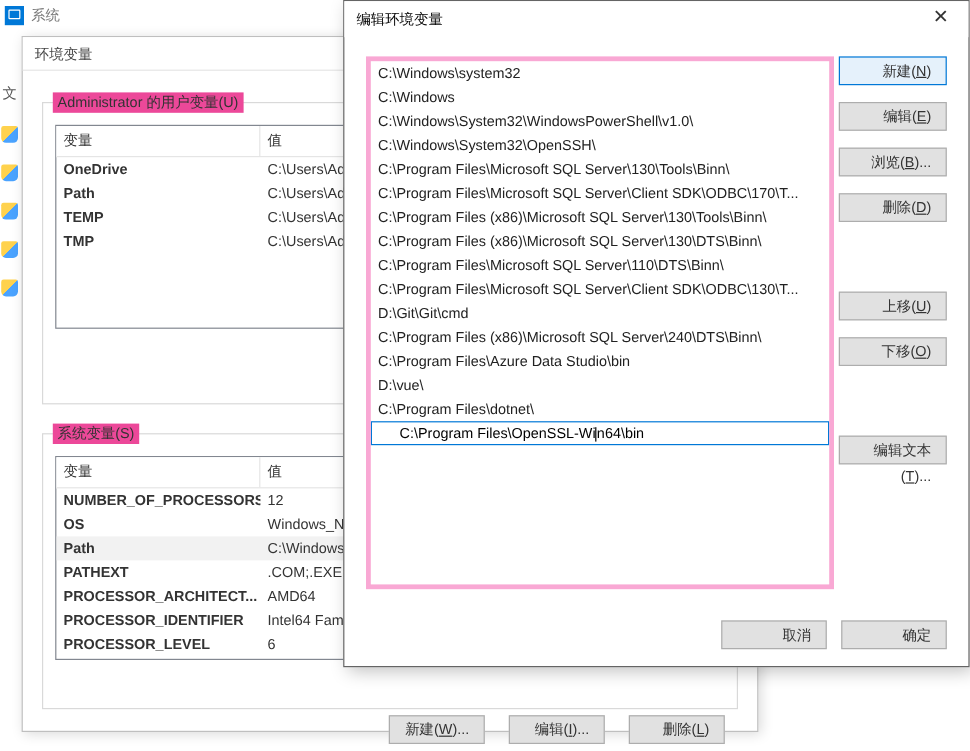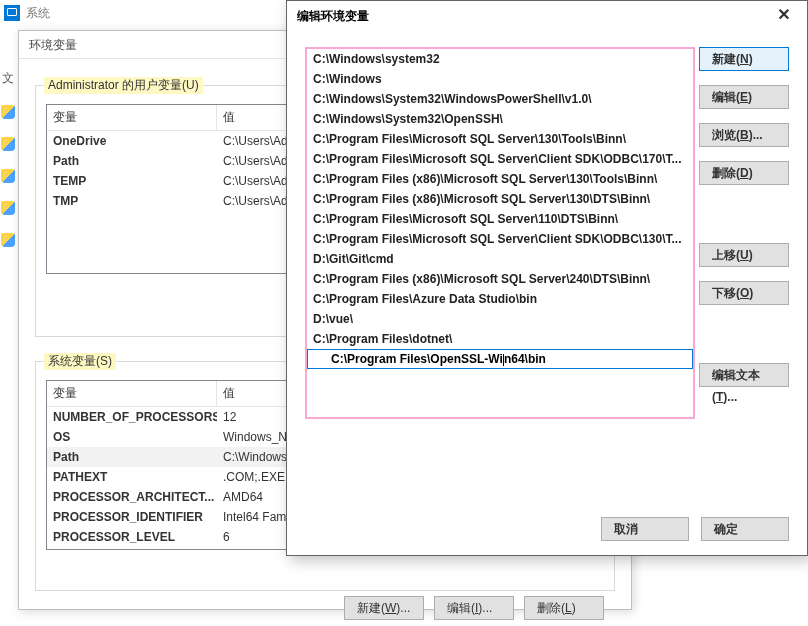--- a/index.html
+++ b/index.html
@@ -8,48 +8,48 @@
   .sys-icon { width: 16px; height: 16px; margin-left: 4px; background: #0078d7; position: relative; }
   .sys-icon::after { content: ""; position: absolute; left: 3px; top: 3px; width: 8px; height: 6px; border: 1px solid #fff; border-radius: 1px; }
   .sys-title { margin-left: 6px; color: #777; }
   .left-menu { position: absolute; left: 0; top: 70px; width: 16px; color: #555; text-align: center; }
   .shield { width: 14px; height: 14px; margin: 18px auto; background: linear-gradient(135deg,#ffd24d 50%,#4aa3ff 50%); border-radius: 2px 2px 4px 4px; }
 
   
   .env-dialog { position: absolute; left: 18px; top: 30px; width: 614px; height: 580px; background: #fff; border: 1px solid #bfbfbf; box-shadow: 2px 2px 10px rgba(0,0,0,.15); }
   .env-title { height: 28px; line-height: 28px; padding-left: 10px; border-bottom: 1px solid #e5e5e5; color: #444; background:#fff;}
   .groupbox { position: absolute; border: 1px solid #d9d9d9; }
-  .groupbox .legend { position: absolute; top: -9px; left: 8px; background: #fef9c3; padding: 0 4px; color: #333; }
+  .groupbox .legend { position: absolute; top: -9px; left: 8px; background: #ec4899; padding: 0 4px; color: #333; }
   .gb-user { left: 16px; top: 54px; width: 580px; height: 252px; }
   .gb-sys  { left: 16px; top: 330px; width: 580px; height: 230px; }
 
   .vars-table { position: absolute; left: 10px; top: 18px; right: 10px; border: 1px solid #828790; background: #fff; }
   .gb-user .vars-table { height: 170px; }
   .gb-sys  .vars-table { height: 170px; }
   .vt-head { display: flex; background: #fff; border-bottom: 1px solid #e5e5e5; }
   .vt-head div { padding: 4px 6px; color: #333; border-right: 1px solid #e5e5e5; }
   .vt-head .c1 { width: 170px; }
   .vt-head .c2 { flex: 1; border-right: none; }
   .vt-body { overflow: hidden; }
   .vt-row { display: flex; }
   .vt-row div { padding: 3px 6px; color: #333; white-space: nowrap; overflow: hidden; }
   .vt-row .c1 { width: 170px; font-weight: bold; }
   .vt-row .c2 { flex: 1; }
   .vt-row.sel { background: #f2f2f2; }
 
   .btn-row { position: absolute; right: 10px; bottom: 8px; display: flex; gap: 10px; }
-  .win-btn { min-width: 80px; height: 24px; border: 1px solid #adadad; background: #e1e1e1; color: #333; text-align: left; line-height: 22px; cursor: default; padding: 0 12px;}
+  .win-btn { min-width: 80px; height: 24px; border: 1px solid #adadad; background: #e1e1e1; color: #333; text-align: right; line-height: 22px; cursor: default; padding: 0 12px;}
 
   
-  .edit-dialog { position: absolute; left: 286px; top: 0; width: 522px; height: 556px; background: #fff; border: 1px solid #646464; box-shadow: 4px 4px 14px rgba(0,0,0,.25); font-weight: bold; }
+  .edit-dialog { position: absolute; left: 286px; top: 0; width: 522px; height: 556px; background: #fff; border: 1px solid #646464; box-shadow: 4px 4px 14px rgba(0,0,0,.25); }
   .edit-titlebar { height: 30px; display: flex; align-items: center; justify-content: space-between; padding-left: 10px; background:#fff;}
   .edit-titlebar .t { color: #000; }
   .edit-close { width: 46px; height: 30px; text-align: center; line-height: 28px; font-size: 16px; color: #333; }
 
-  .path-list { position: absolute; left: 18px; top: 46px; width: 390px; height: 372px; border: 2px solid #f9a8d4; background: #fff; overflow: hidden; }
+  .path-list { position: absolute; left: 18px; top: 46px; width: 390px; height: 444px; border: 4px solid #f9a8d4; background: #fff; overflow: hidden; }
   .path-row { padding: 3px 6px; color: #222; white-space: nowrap; overflow: hidden; text-overflow: ellipsis; }
   
   .sel-row { background:#0078d7; padding:1px;}
   .sel-row .inner{ background:#fff; color:#000; padding:2px 23px; white-space:nowrap; overflow:hidden;}
   .caret{ display:inline-block; width:1px; height:12px; background:#000; vertical-align:middle; margin:0 0 0 0;}
 
   .side-btns { position: absolute; right: 18px; top: 46px; width: 90px; display: flex; flex-direction: column; gap: 14px; }
   .side-btns .spacer { height: 30px; }
   .win-btn.wide { min-width: 90px; }
   .win-btn.primary{ border-color:#0078d7; background:#e5f1fb;}
@@ -135,21 +135,21 @@
           <div class="vt-row">
             <div class="c1">PROCESSOR_IDENTIFIER</div>
             <div class="c2">Intel64 Fam</div>
           </div>
           <div class="vt-row">
             <div class="c1">PROCESSOR_LEVEL</div>
             <div class="c2">6</div>
           </div>
         </div>
     </div>
-    <div class="btn-row" style="bottom:-30px;">
+    <div class="btn-row" style="bottom:-30px;gap:20px;">
       <div class="win-btn">新建(<span class="u">W</span>)...</div>
       <div class="win-btn">编辑(<span class="u">I</span>)...</div>
       <div class="win-btn">删除(<span class="u">L</span>)</div>
     </div>
   </div>
 </div>
 
 <div class="edit-dialog">
   <div class="edit-titlebar">
     <span class="t">编辑环境变量</span>

